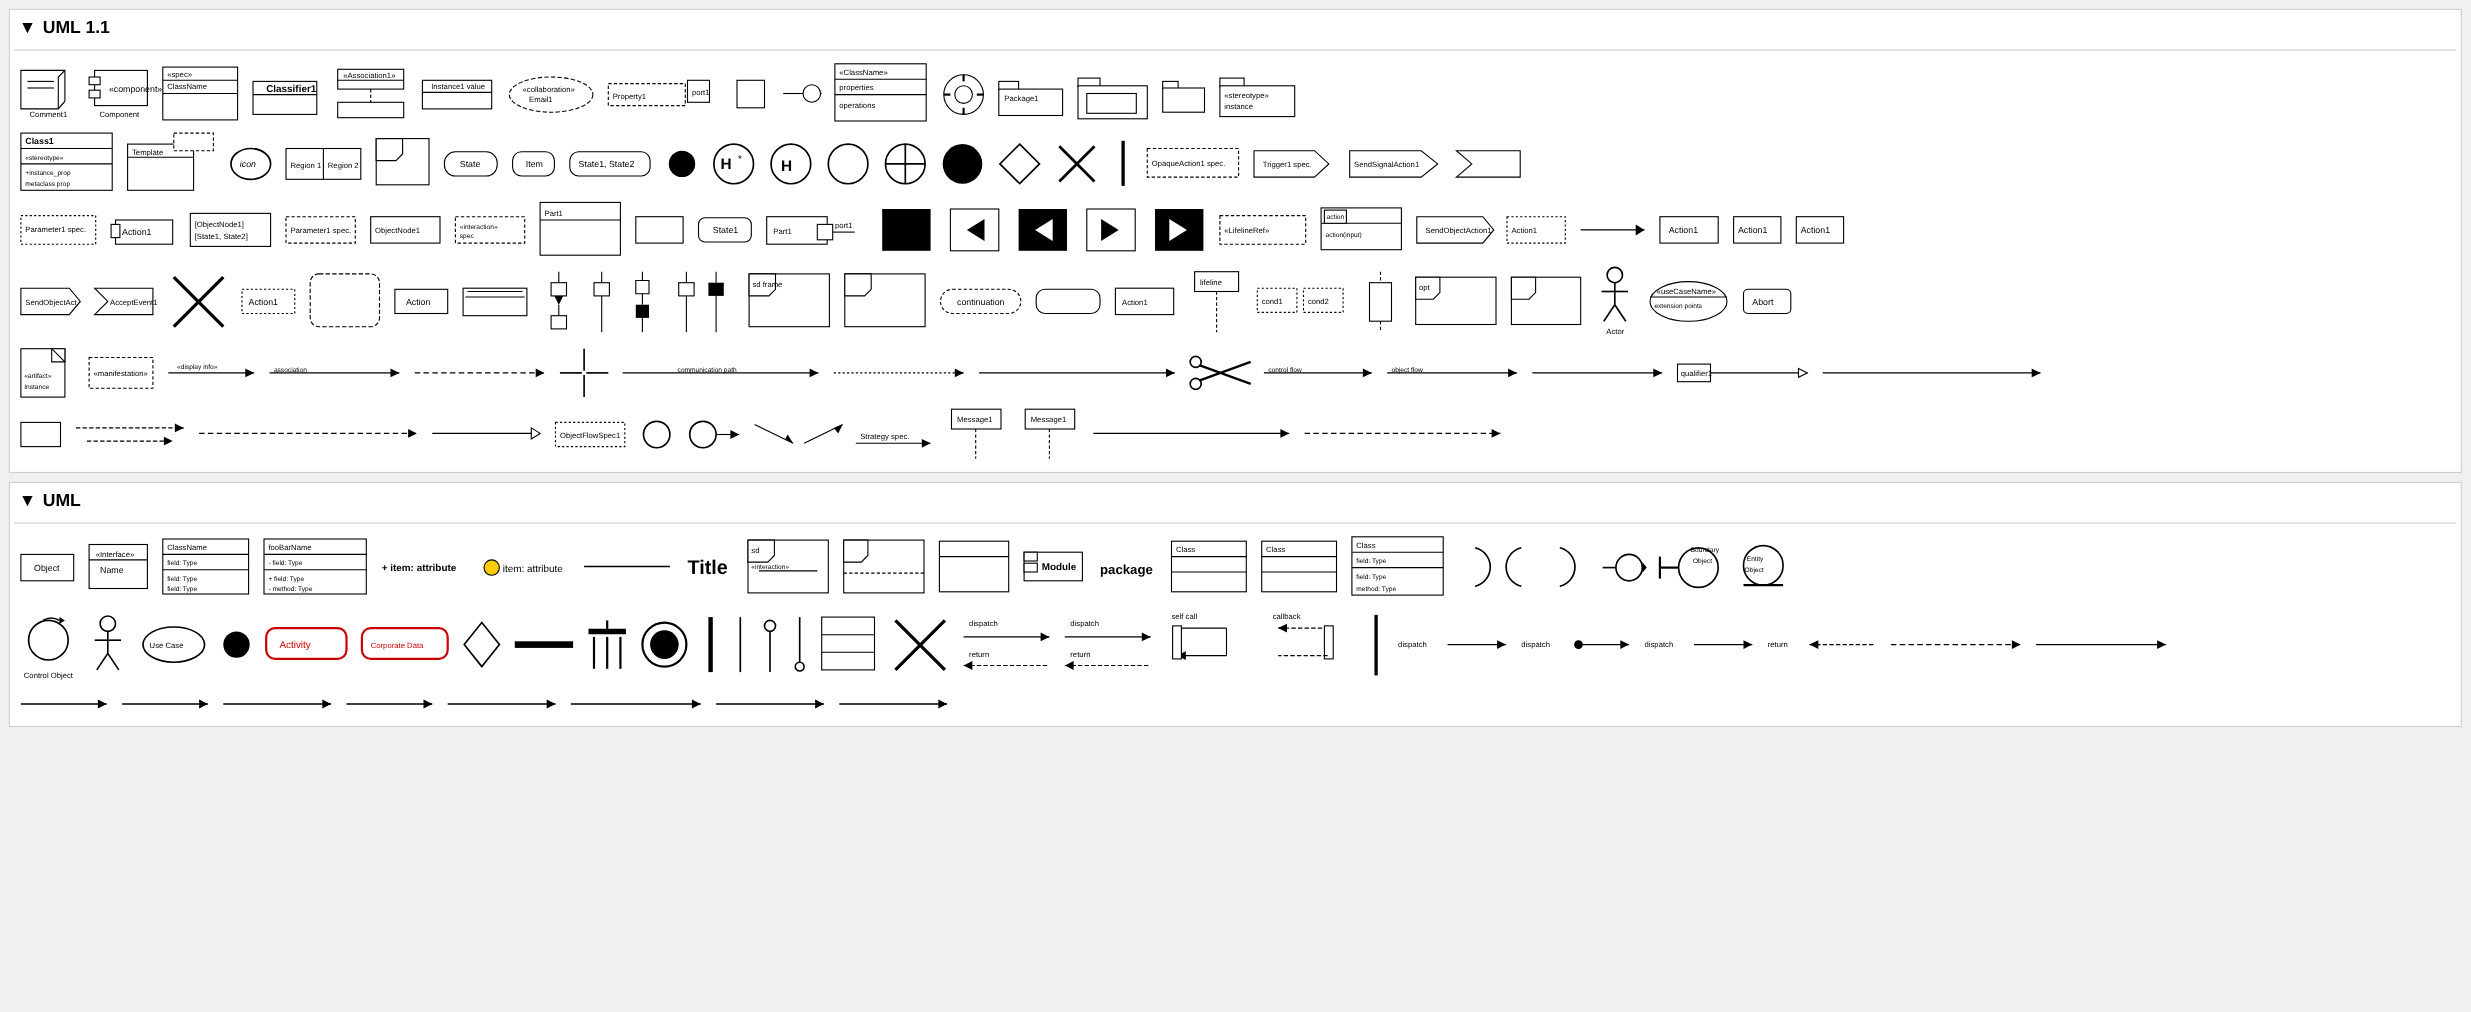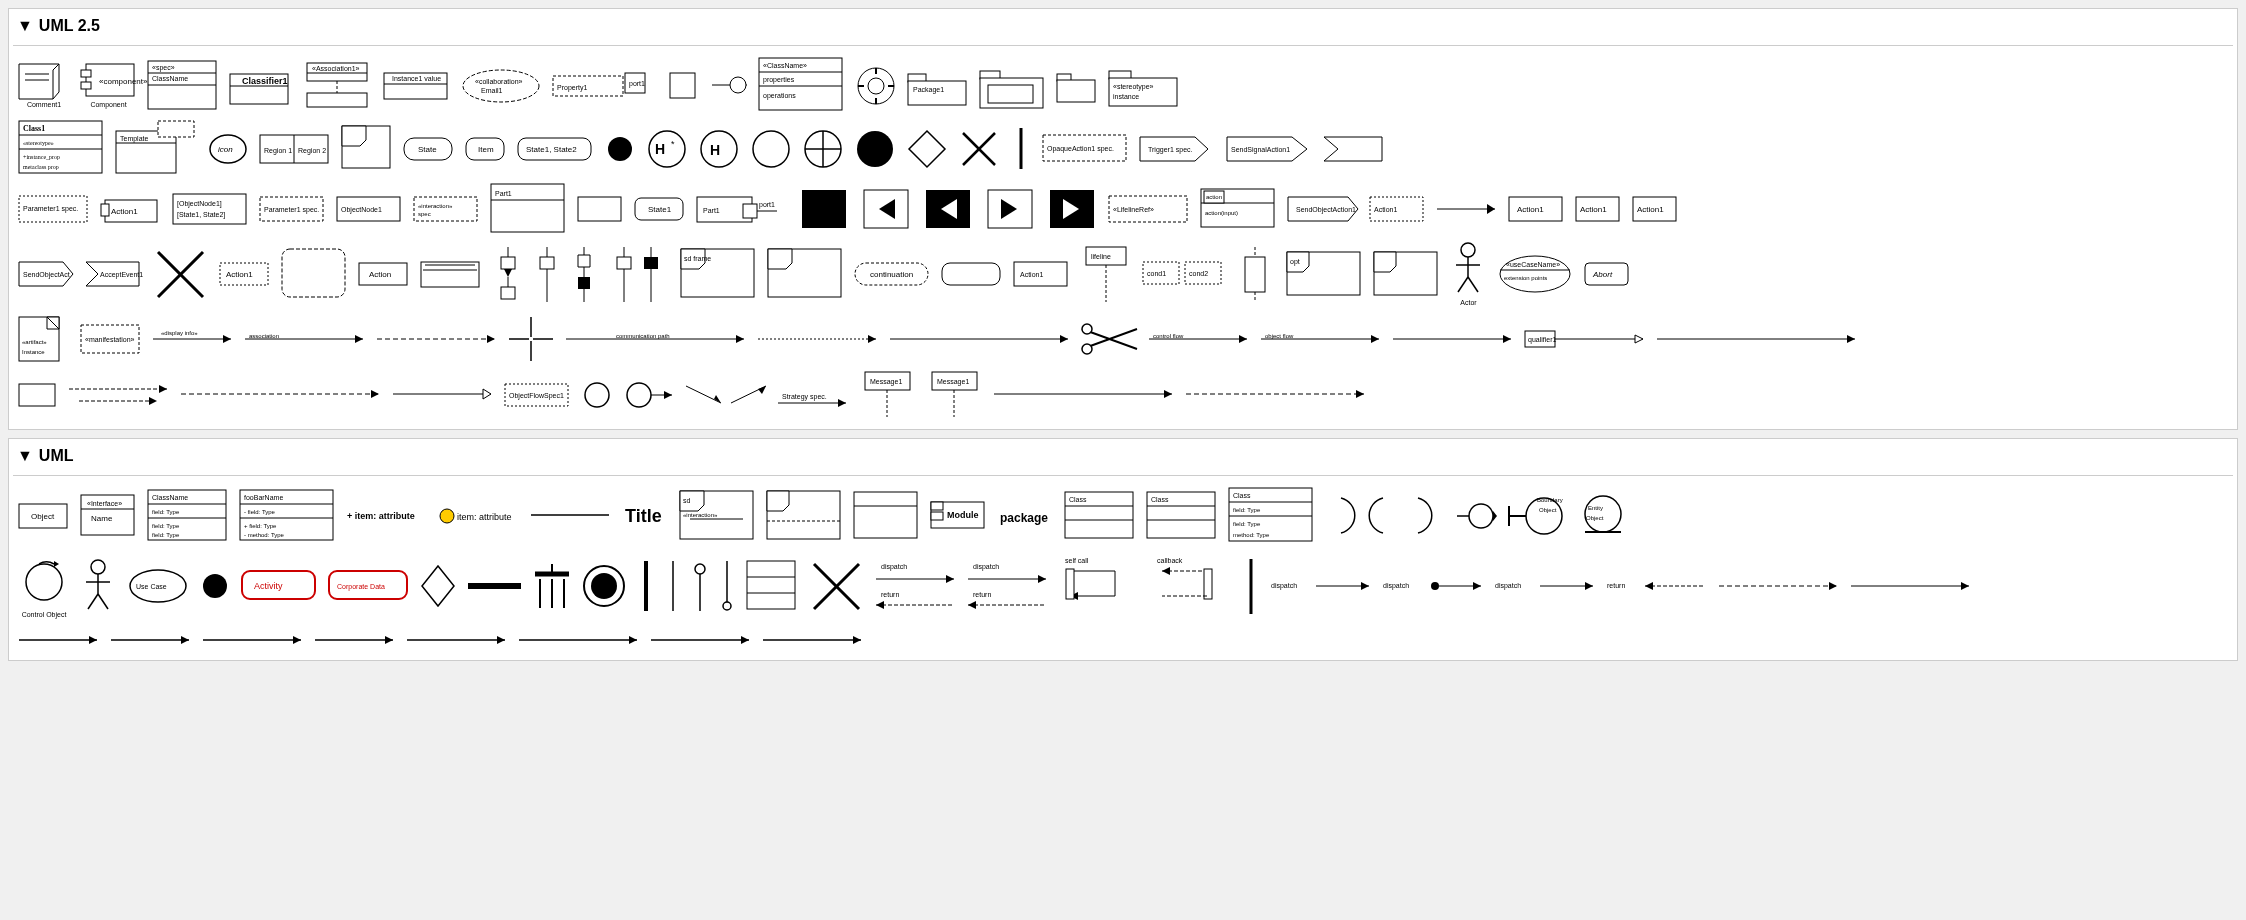--- a/index.html
+++ b/index.html
@@ -51,21 +51,21 @@
     }
   </style>
 </head>
 <body>
 
 <div style="width:2246px; background:#f0f0f0; padding:4px;">
 
   <div class="section">
     <div class="section-header">
       <span>▼</span>
-      <span>UML 2.5</span>
+      <span>UML 1.1</span>
     </div>
     <hr class="divider">
 
     <div class="shapes-row">
 
       <div style="display:flex;flex-direction:column;align-items:center;">
         <svg width="50" height="35">
           <polygon points="0,0 40,0 40,28 34,35 0,35" fill="white" stroke="black" stroke-width="1"></polygon>
           <polyline points="40,0 34,6 34,35" fill="none" stroke="black" stroke-width="1"></polyline>
           <line x1="6" y1="10" x2="30" y2="10" stroke="black" stroke-width="1"></line>
@@ -201,21 +201,21 @@
           <rect x="0" y="8" width="22" height="8" fill="white" stroke="black" stroke-width="1"></rect>
           <rect x="0" y="15" width="68" height="28" fill="white" stroke="black" stroke-width="1"></rect>
           <text x="4" y="26" font-size="7">«stereotype»</text>
           <text x="4" y="36" font-size="7">instance</text>
         </svg>
       </div>
     </div>
 
     <div class="shapes-row">
 
-      <div style="display:flex;flex-direction:column;align-items:flex-start;font-family:Liberation Serif, serif;">
+      <div style="display:flex;flex-direction:column;align-items:flex-start;">
         <svg width="85" height="55">
           <rect x="0" y="0" width="83" height="52" fill="white" stroke="black" stroke-width="1"></rect>
           <line x1="0" y1="14" x2="83" y2="14" stroke="black" stroke-width="1"></line>
           <line x1="0" y1="28" x2="83" y2="28" stroke="black" stroke-width="1"></line>
           <text x="4" y="10" font-size="8" font-weight="bold">Class1</text>
           <text x="4" y="24" font-size="6">«stereotype»</text>
           <text x="4" y="38" font-size="6">+instance_prop</text>
           <text x="4" y="48" font-size="6">metaclass prop</text>
         </svg>
       </div>
@@ -711,21 +711,21 @@
 
       <div style="display:flex;flex-direction:column;align-items:center;">
         <svg width="75" height="45">
           <ellipse cx="37" cy="22" rx="35" ry="18" fill="white" stroke="black" stroke-width="1"></ellipse>
           <line x1="2" y1="18" x2="72" y2="18" stroke="black" stroke-width="1"></line>
           <text x="8" y="15" font-size="7">«useCaseName»</text>
           <text x="6" y="28" font-size="6">extension points</text>
         </svg>
       </div>
 
-      <div style="display:flex;flex-direction:column;align-items:center;font-style:italic;">
+      <div style="display:flex;flex-direction:column;align-items:center;">
         <svg width="45" height="28">
           <rect x="0" y="3" width="43" height="22" rx="4" ry="4" fill="white" stroke="black" stroke-width="1"></rect>
           <text x="8" y="17" font-size="8">Abort</text>
         </svg>
       </div>
     </div>
 
     <div class="shapes-row">
 
       <div style="display:flex;flex-direction:column;align-items:center;">

